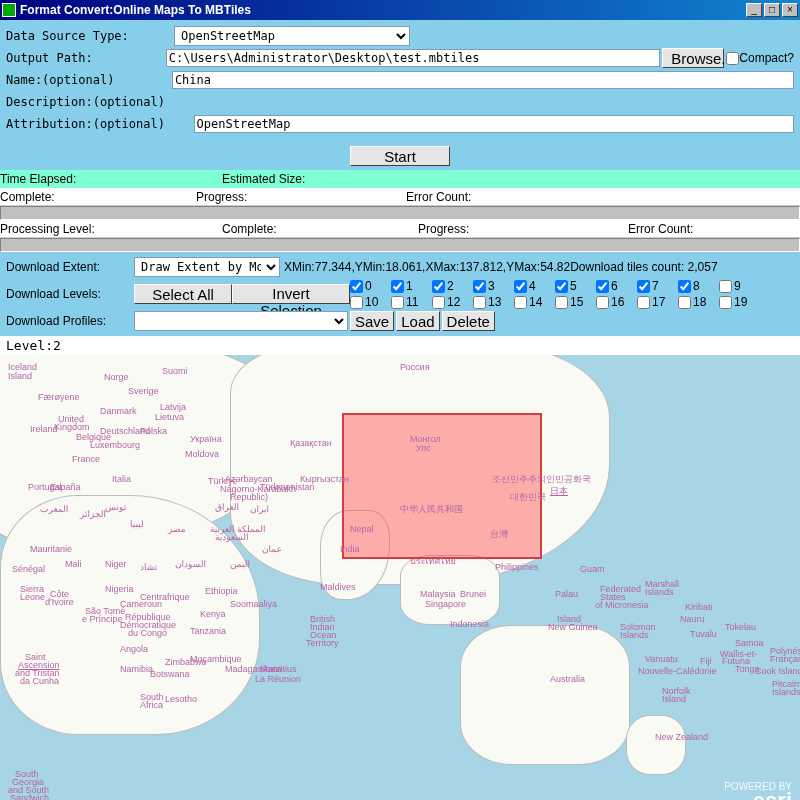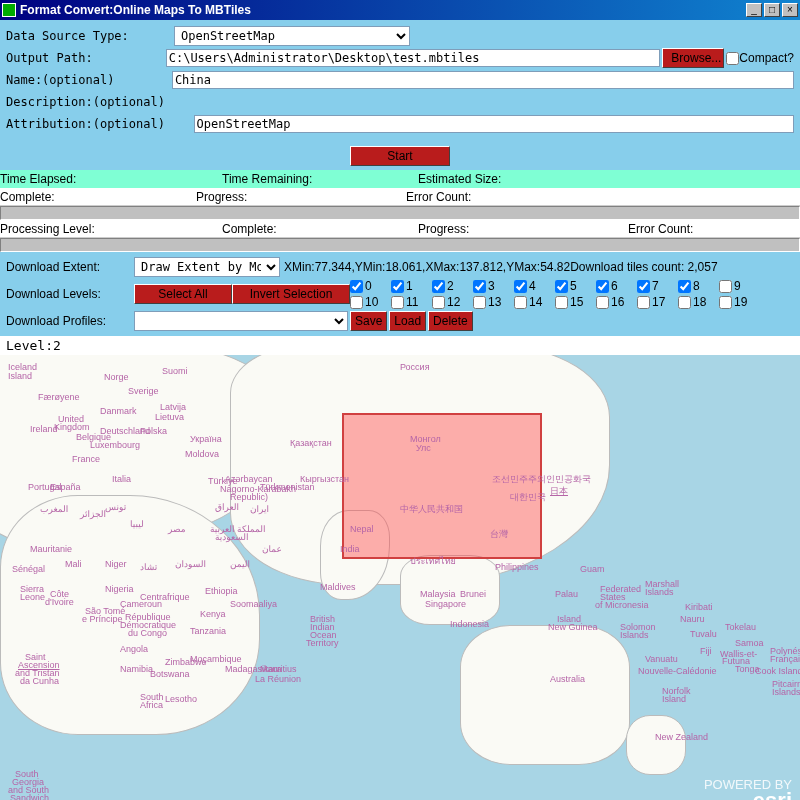--- a/index.html
+++ b/index.html
@@ -11,21 +11,21 @@
 .titlebar-btns button { width: 16px; height: 14px; margin-left: 2px; background: #c0c0c0; border:1px solid; border-color:#fff #404040 #404040 #fff; font-size:10px; line-height:10px; text-align:center; cursor:pointer;}
 .form-area { background: #87ceeb; padding: 6px; }
 .form-row { display: flex; align-items: center; margin-bottom: 2px; height: 20px; }
 .form-label { width: 168px; font-family: monospace; font-size: 12px; }
 .form-label2 { width: 190px; font-family: monospace; font-size: 12px; }
 input[type=text], select { border: 1px solid #7f9db9; background: #fff; height: 18px; padding: 0 2px; font-family: monospace; font-size:12px;}
 select { height: 20px; }
 .w-236 { width: 236px; }
 .w-520 { width: 520px; }
 .w-600 { width: 598px; }
-.btn { background: #b91c1c; border:1px solid; border-color:#fff #404040 #404040 #fff; height: 20px; padding: 0 8px; cursor:pointer; font-size:12px;}
+.btn { background: #e5e5e5; border:1px solid; border-color:#fff #404040 #404040 #fff; height: 20px; padding: 0 8px; cursor:pointer; font-size:15px;}
 .start-row { text-align: center; padding: 4px 4px; background:#87ceeb;}
 .start-btn { width: 100px; }
 .status-bar { background: #7fffd4; display:flex; height:18px; align-items:center; font-family:monospace;}
 .status-bar span { display:inline-block;}
 .progress-row { background:#fff; display:flex; height:18px; align-items:center; font-family:monospace; border-bottom:1px solid #ccc;}
 .gray-bar { height:14px; background:#c0c0c0; border:1px solid; border-color:#808080 #fff #fff #808080;}
 .col1{width:222px;} .col2{width:196px;} .col3{width:210px;} .col4{flex:1;}
 .dl-area { background:#87ceeb; padding:4px 6px; }
 .dl-row { display:flex; align-items:center; min-height:22px; font-family:monospace;}
 .dl-label { width:128px; }
@@ -33,21 +33,21 @@
 .checks { display:inline-flex; flex-wrap:wrap; width:420px; }
 .chk { display:inline-flex; align-items:center; width:41px; height:16px;}
 .chk input { width:13px; height:13px; margin-right:2px;}
 .smallbtn { padding:0 4px; margin-left:2px;}
 .level-info { font-family:monospace; font-size:13px; padding:2px 6px; background:#fff;}
 .map-area { position:relative; width:800px; height:463px; background:#a8d5e5; overflow:hidden;}
 .map-land { position:absolute; background:#fafaf5; border:1px solid #bbb;}
 .map-label { position:absolute; color:#b565a7; font-size:9px; font-family:Arial; white-space:nowrap; line-height:1;}
 .extent-rect { position:absolute; background:rgba(255,80,80,0.45); border:2px solid #d04040;}
 .esri-logo { position:absolute; right:8px; bottom:8px; color:#fff; text-align:right; font-family:Arial;}
-.esri-logo .small{font-size:13px;opacity:0.85;}
+.esri-logo .small{font-size:10px;opacity:0.85;}
 .esri-logo .big{font-size:22px;font-weight:bold;line-height:18px;}
 </style>
 </head>
 <body>
 
 <div class="titlebar">
   <span class="icon"></span>
   <span class="title">Format Convert:Online Maps To MBTiles</span>
   <div class="titlebar-btns">
     <button>_</button>
@@ -81,21 +81,20 @@
     <span class="form-label2">Attribution:(optional)</span>
     <input type="text" style="width: 608px;" value="OpenStreetMap">
   </div>
 </div>
 <div class="start-row">
   <button class="btn start-btn">Start</button>
 </div>
 
 <div class="status-bar">
   <span class="col1">Time Elapsed:</span>
-  <span class="col2">Time Remaining:</span>
   <span class="col3">Estimated Size:</span>
   <span class="col4"></span>
 </div>
 <div class="progress-row">
   <span class="col2">Complete:</span>
   <span class="col3">Progress:</span>
   <span class="col4">Error Count:</span>
 </div>
 <div class="gray-bar"></div>
 <div class="progress-row">
@@ -282,21 +281,21 @@
       <div class="map-label" style="left: 557px; top: 260px;">Island</div>
       <div class="map-label" style="left: 548px; top: 268px;">New Guinea</div>
       <div class="map-label" style="left: 620px; top: 268px;">Solomon</div>
       <div class="map-label" style="left: 620px; top: 276px;">Islands</div>
       <div class="map-label" style="left: 690px; top: 275px;">Tuvalu</div>
       <div class="map-label" style="left: 725px; top: 268px;">Tokelau</div>
       <div class="map-label" style="left: 735px; top: 284px;">Samoa</div>
       <div class="map-label" style="left: 720px; top: 295px;">Wallis-et-</div>
       <div class="map-label" style="left: 722px; top: 302px;">Futuna</div>
       <div class="map-label" style="left: 645px; top: 300px;">Vanuatu</div>
-      <div class="map-label" style="left: 700px; top: 292px; text-align: right;">Fiji</div>
+      <div class="map-label" style="left: 700px; top: 302px; text-align: right;">Fiji</div>
       <div class="map-label" style="left: 735px; top: 310px;">Tonga</div>
       <div class="map-label" style="left: 638px; top: 312px;">Nouvelle-Calédonie</div>
       <div class="map-label" style="left: 755px; top: 312px;">Cook Islands</div>
       <div class="map-label" style="left: 770px; top: 292px;">Polynésie</div>
       <div class="map-label" style="left: 770px; top: 300px;">Française</div>
       <div class="map-label" style="left: 772px; top: 325px;">Pitcairn</div>
       <div class="map-label" style="left: 772px; top: 333px;">Islands</div>
       <div class="map-label" style="left: 662px; top: 332px;">Norfolk</div>
       <div class="map-label" style="left: 662px; top: 340px;">Island</div>
       <div class="map-label" style="left: 550px; top: 320px;">Australia</div>

